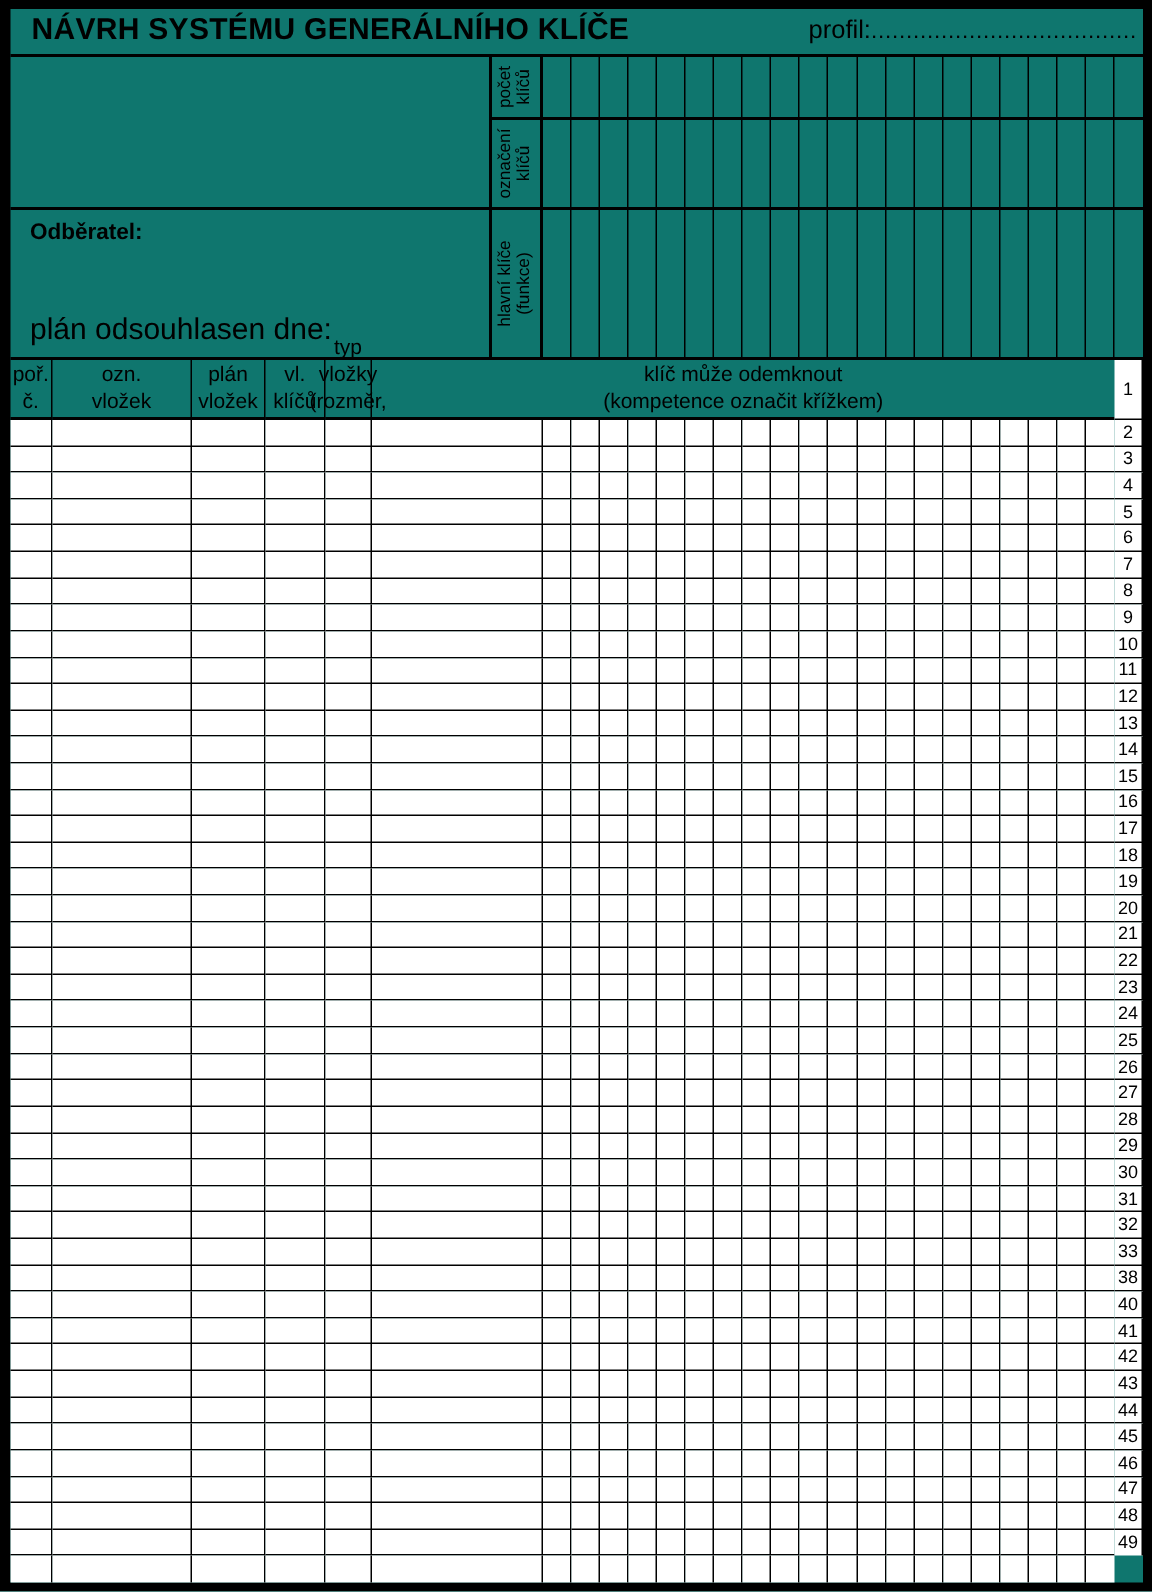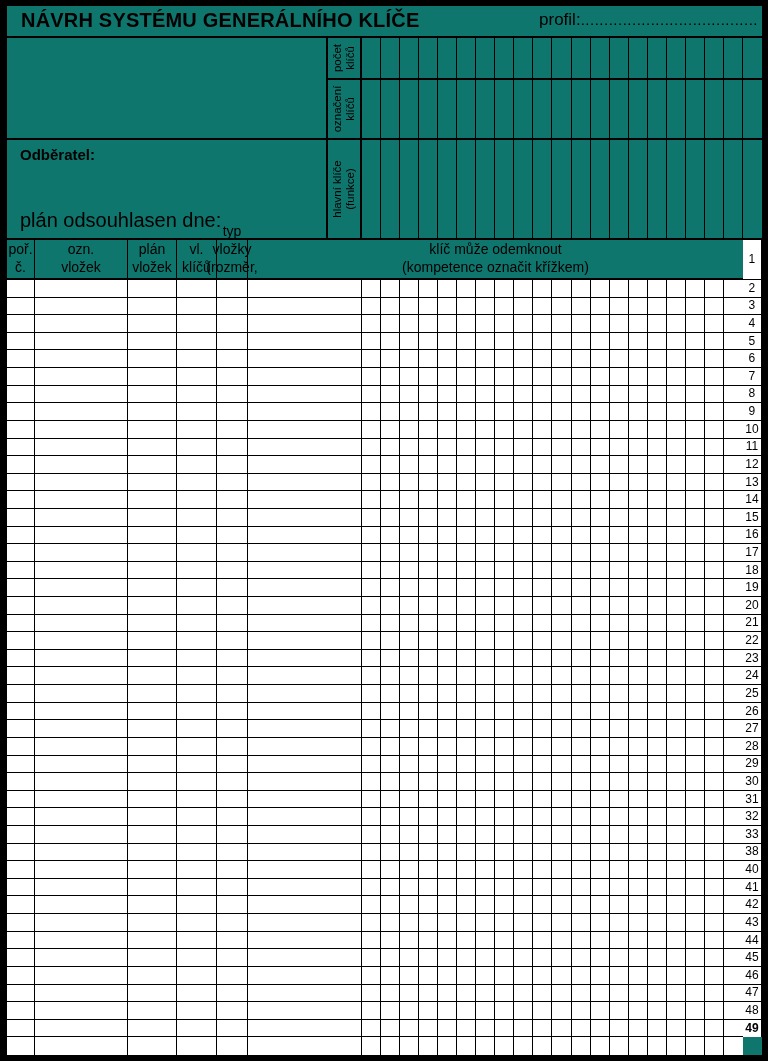--- a/index.html
+++ b/index.html
@@ -59,21 +59,21 @@
   }
   .hcell {
     border-right:1.5px solid #000; border-bottom:2px solid #000;
     font-size:14px; line-height:1.3; text-align:center; white-space:pre-line;
     display:flex; align-items:center; justify-content:center; padding-bottom:2px;
   }
   .hcell.matrix { grid-column:span 21; border-right:none; }
   .t-row { display:contents; }
   .cell { border-right:1.5px solid #000; border-bottom:1.5px solid #000; background:#fff; }
   .cell.no-r { border-right:none; }
-  .cell.no-b { border-bottom:none;font-weight:bold; }
+  .cell.no-b { border-bottom:none; }
   .cell.num { font-size:12px; display:flex; align-items:center; justify-content:center; padding-bottom:1px; }
 </style>
 </head>
 <body>
 
 <div class="page">
 
   <div class="title-band">
     <div class="title">NÁVRH SYSTÉMU GENERÁLNÍHO KLÍČE</div>
     <div class="profil">

